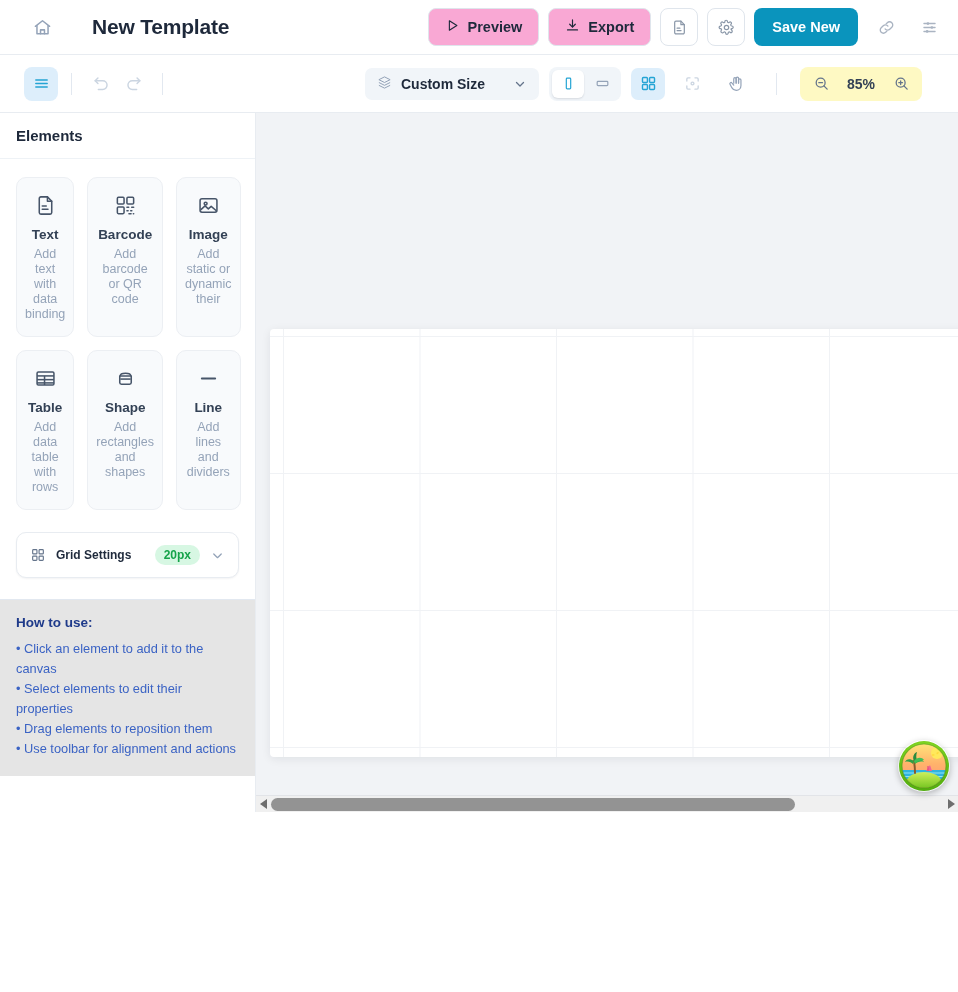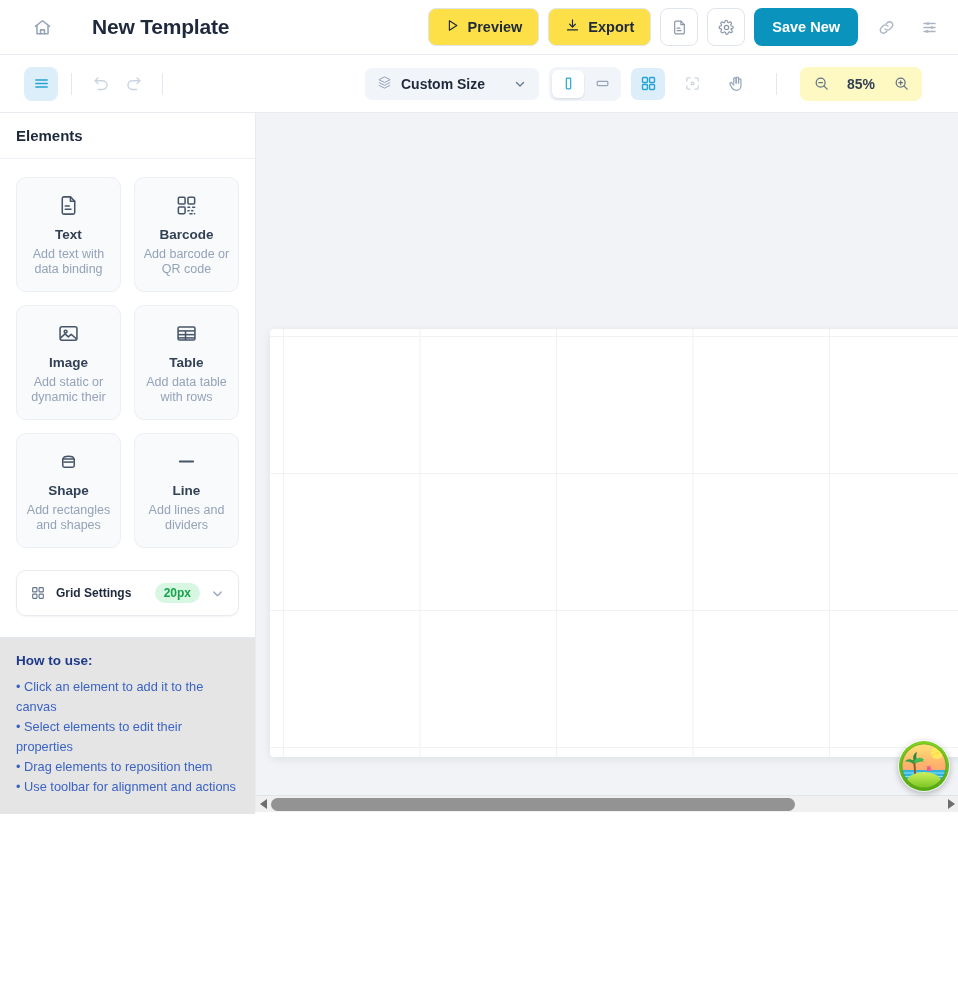--- a/index.html
+++ b/index.html
@@ -25,21 +25,21 @@
     color: #94a3b8; cursor: pointer; border-radius: 6px;
   }
   .doc-title {
     font-size: 21px; font-weight: 700; color: #1e293b;
     margin-left: 34px; letter-spacing: -0.2px; white-space: nowrap;
   }
   .header-right { margin-left: auto; display: flex; align-items: center; gap: 9px; }
   .btn-outline {
     height: 38px; display: flex; align-items: center; gap: 8px;
     padding: 0 16px; border: 1px solid #dfe5ec; border-radius: 8px;
-    background: #fde047; font-size: 14.5px; font-weight: 600; color: #1e293b;
+    background: #f9a8d4; font-size: 14.5px; font-weight: 600; color: #1e293b;
     cursor: pointer; white-space: nowrap;
   }
   .btn-icon-sq {
     width: 38px; height: 38px; display: flex; align-items: center; justify-content: center;
     border: 1px solid #dfe5ec; border-radius: 8px; background: #fff;
     color: #8a97a8; cursor: pointer;
   }
   .btn-primary {
     height: 38px; display: flex; align-items: center; padding: 0 18px;
     border-radius: 8px; background: #0a94bd; color: #fff;
@@ -104,21 +104,21 @@
   .sidebar {
     width: 256px; min-width: 256px; background: #ffffff;
     border-right: 1px solid #e8ecf1; display: flex; flex-direction: column;
   }
   .sb-head {
     height: 46px; min-height: 46px; display: flex; align-items: center;
     padding: 0 16px; border-bottom: 1px solid #eef2f6;
     font-size: 15px; font-weight: 700; color: #1e293b;
   }
   .el-grid {
-    display: grid; grid-template-columns: 1fr 1fr; gap: 13px;
+    display: grid; grid-template-columns: 1fr 1fr 1fr; gap: 13px;
     padding: 18px 16px 0 16px;
   }
   .el-card {
     background: #f8fafc; border: 1px solid #eceff3; border-radius: 10px;
     padding: 14px 8px 14px; display: flex; flex-direction: column; align-items: center;
     cursor: pointer; min-height: 112px;
   }
   .el-ico { color: #475569; height: 26px; display: flex; align-items: center; justify-content: center; margin-bottom: 9px; }
   .el-name { font-size: 13.5px; font-weight: 700; color: #334155; margin-bottom: 5px; }
   .el-desc { font-size: 12.5px; line-height: 15px; color: #94a3b8; text-align: center; }

